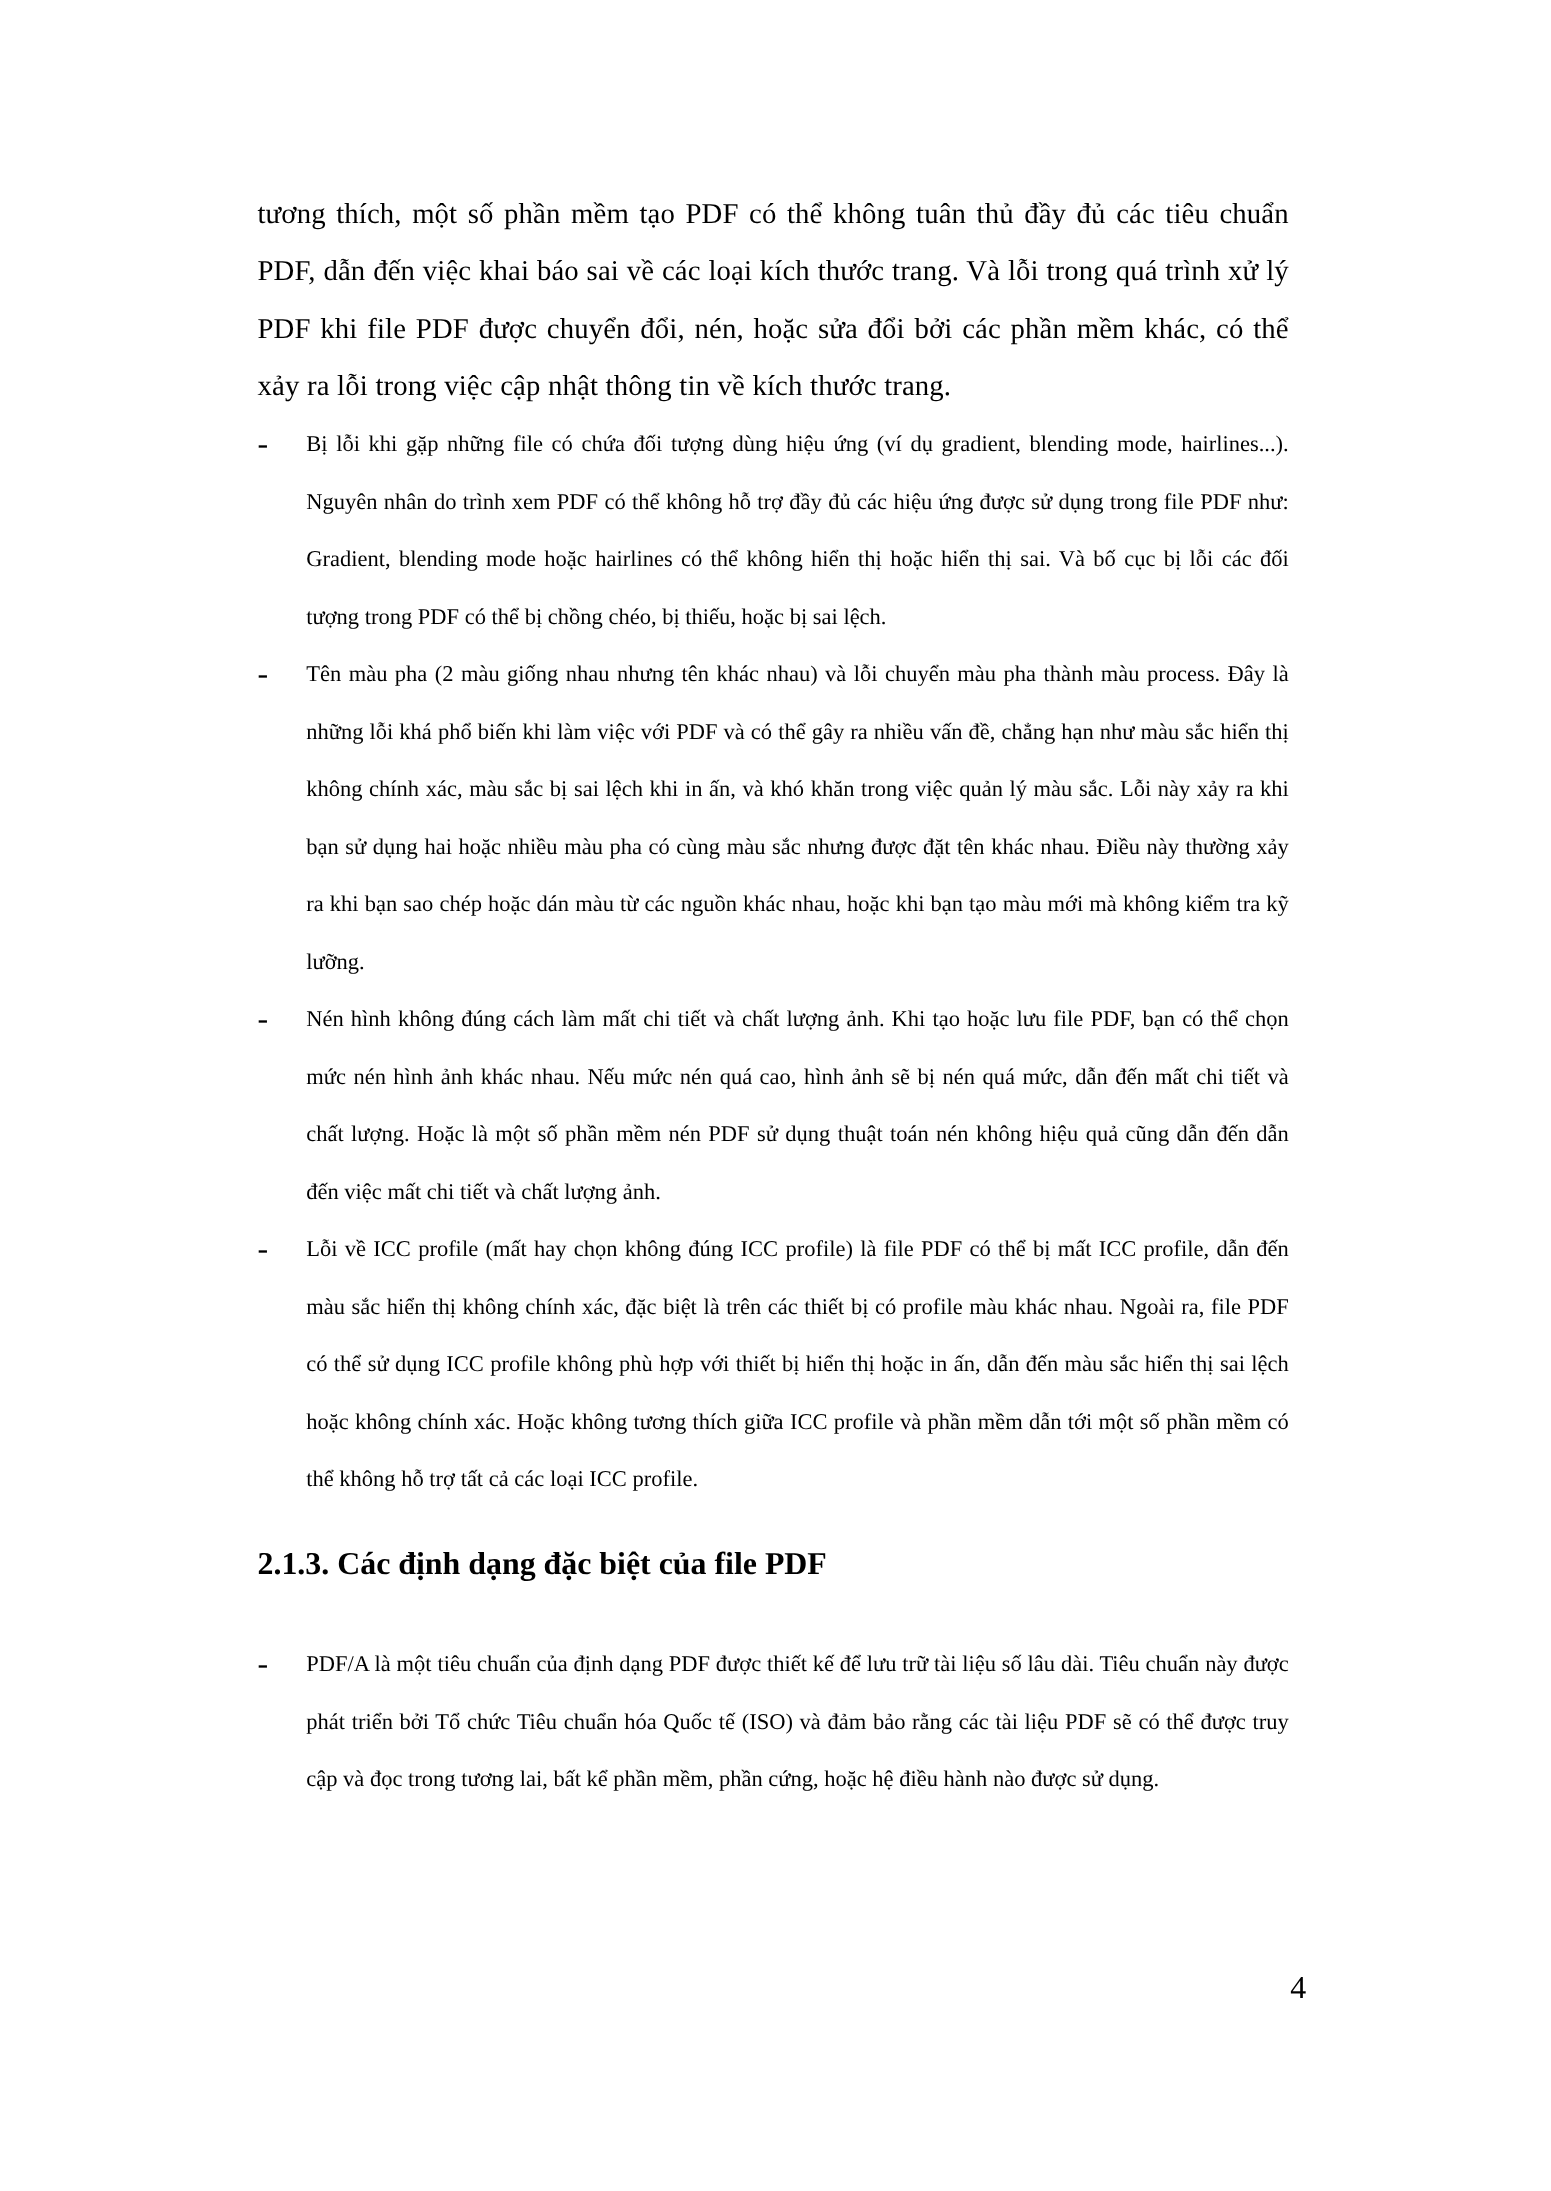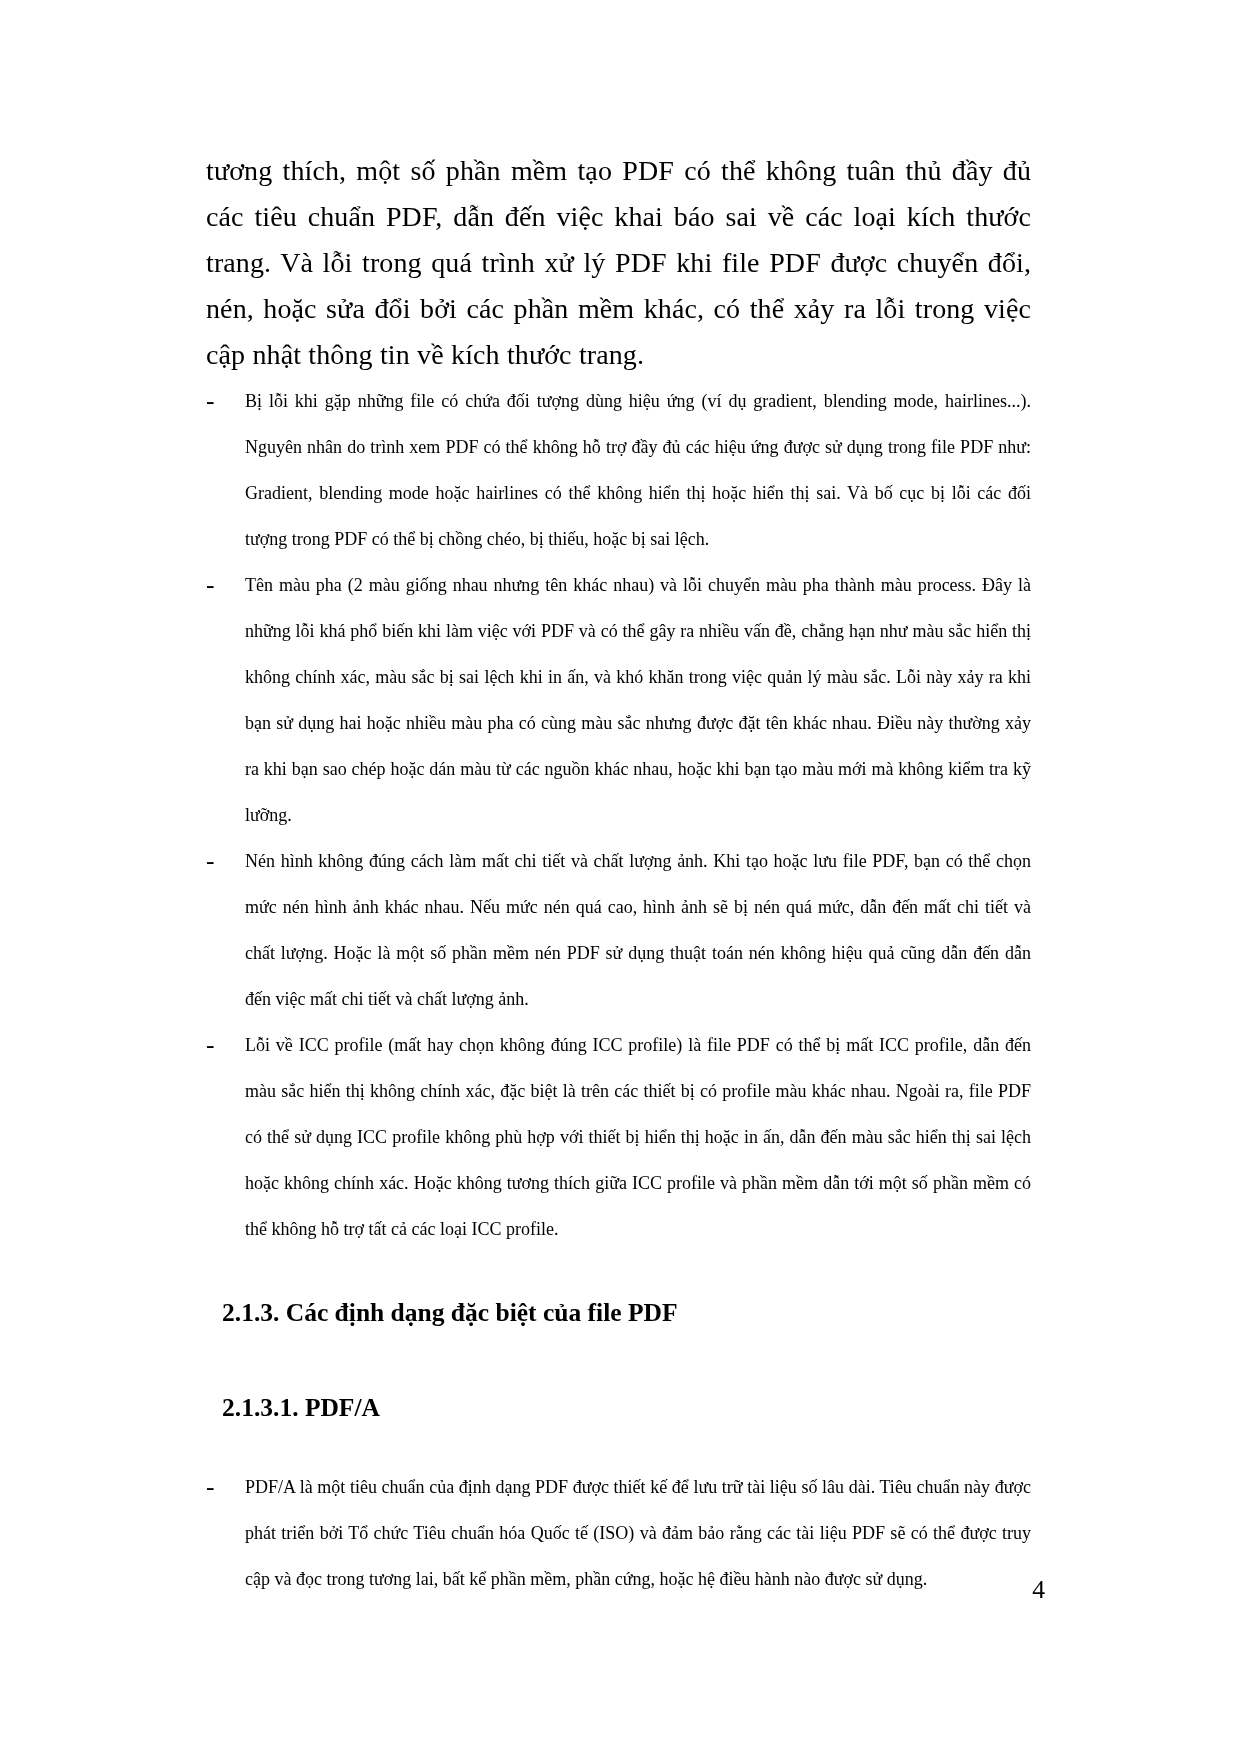--- a/index.html
+++ b/index.html
@@ -22,21 +22,21 @@
   .content {
     position: absolute;
     left: 206px;
     top: 148px;
     width: 825px;
   }
   .para {
     margin: 0;
     text-align: justify;
     text-justify: inter-word;
-    font-size: 28px;
+    font-size: 23px;
     line-height: 46px;
     letter-spacing: 0.1px;
     word-spacing: 0.2px;
   }
   .para.cont {
     text-indent: 0;
   }
   
   .bullet-row {
     position: relative;
@@ -50,21 +50,21 @@
     line-height: 46px;
     width: 20px;
   }
   .bullet-row > .btext {
     margin: 0;
     text-align: justify;
     font-size: 18px;
     line-height: 46px;
   }
   .heading {
-    margin: 16px;
+    margin: 0;
     font-weight: bold;
     font-size: 25.5px;
     line-height: 46px;
     text-align: left;
   }
   .gap-sm { height: 17px; }
   .gap-md { height: 22px; }
   .page-number {
     position: absolute;
     right: 196px;
@@ -104,21 +104,20 @@
       <span class="marker">-</span>
       <p class="btext">Lỗi về ICC profile (mất hay chọn không đúng ICC profile) là file PDF có thể bị mất ICC profile, dẫn đến màu sắc hiển thị không chính xác, đặc biệt là trên các thiết bị có profile màu khác nhau. Ngoài ra, file PDF có thể sử dụng ICC profile không phù hợp với thiết bị hiển thị hoặc in ấn, dẫn đến màu sắc hiển thị sai lệch hoặc không chính xác. Hoặc không tương thích giữa ICC profile và phần mềm dẫn tới một số phần mềm có thể không hỗ trợ tất cả các loại ICC profile.</p>
     </div>
 
     <div class="gap-md"></div>
 
     <h2 class="heading">2.1.3. Các định dạng đặc biệt của file PDF</h2>
 
     <div class="gap-sm"></div>
 
-    <h3 class="heading">2.1.3.1. PDF/A</h3>
 
     <div class="gap-sm"></div>
 
     <div class="bullet-row">
       <span class="marker">-</span>
       <p class="btext">PDF/A là một tiêu chuẩn của định dạng PDF được thiết kế để lưu trữ tài liệu số lâu dài. Tiêu chuẩn này được phát triển bởi Tổ chức Tiêu chuẩn hóa Quốc tế (ISO) và đảm bảo rằng các tài liệu PDF sẽ có thể được truy cập và đọc trong tương lai, bất kể phần mềm, phần cứng, hoặc hệ điều hành nào được sử dụng.</p>
     </div>
 
   </div>
 

